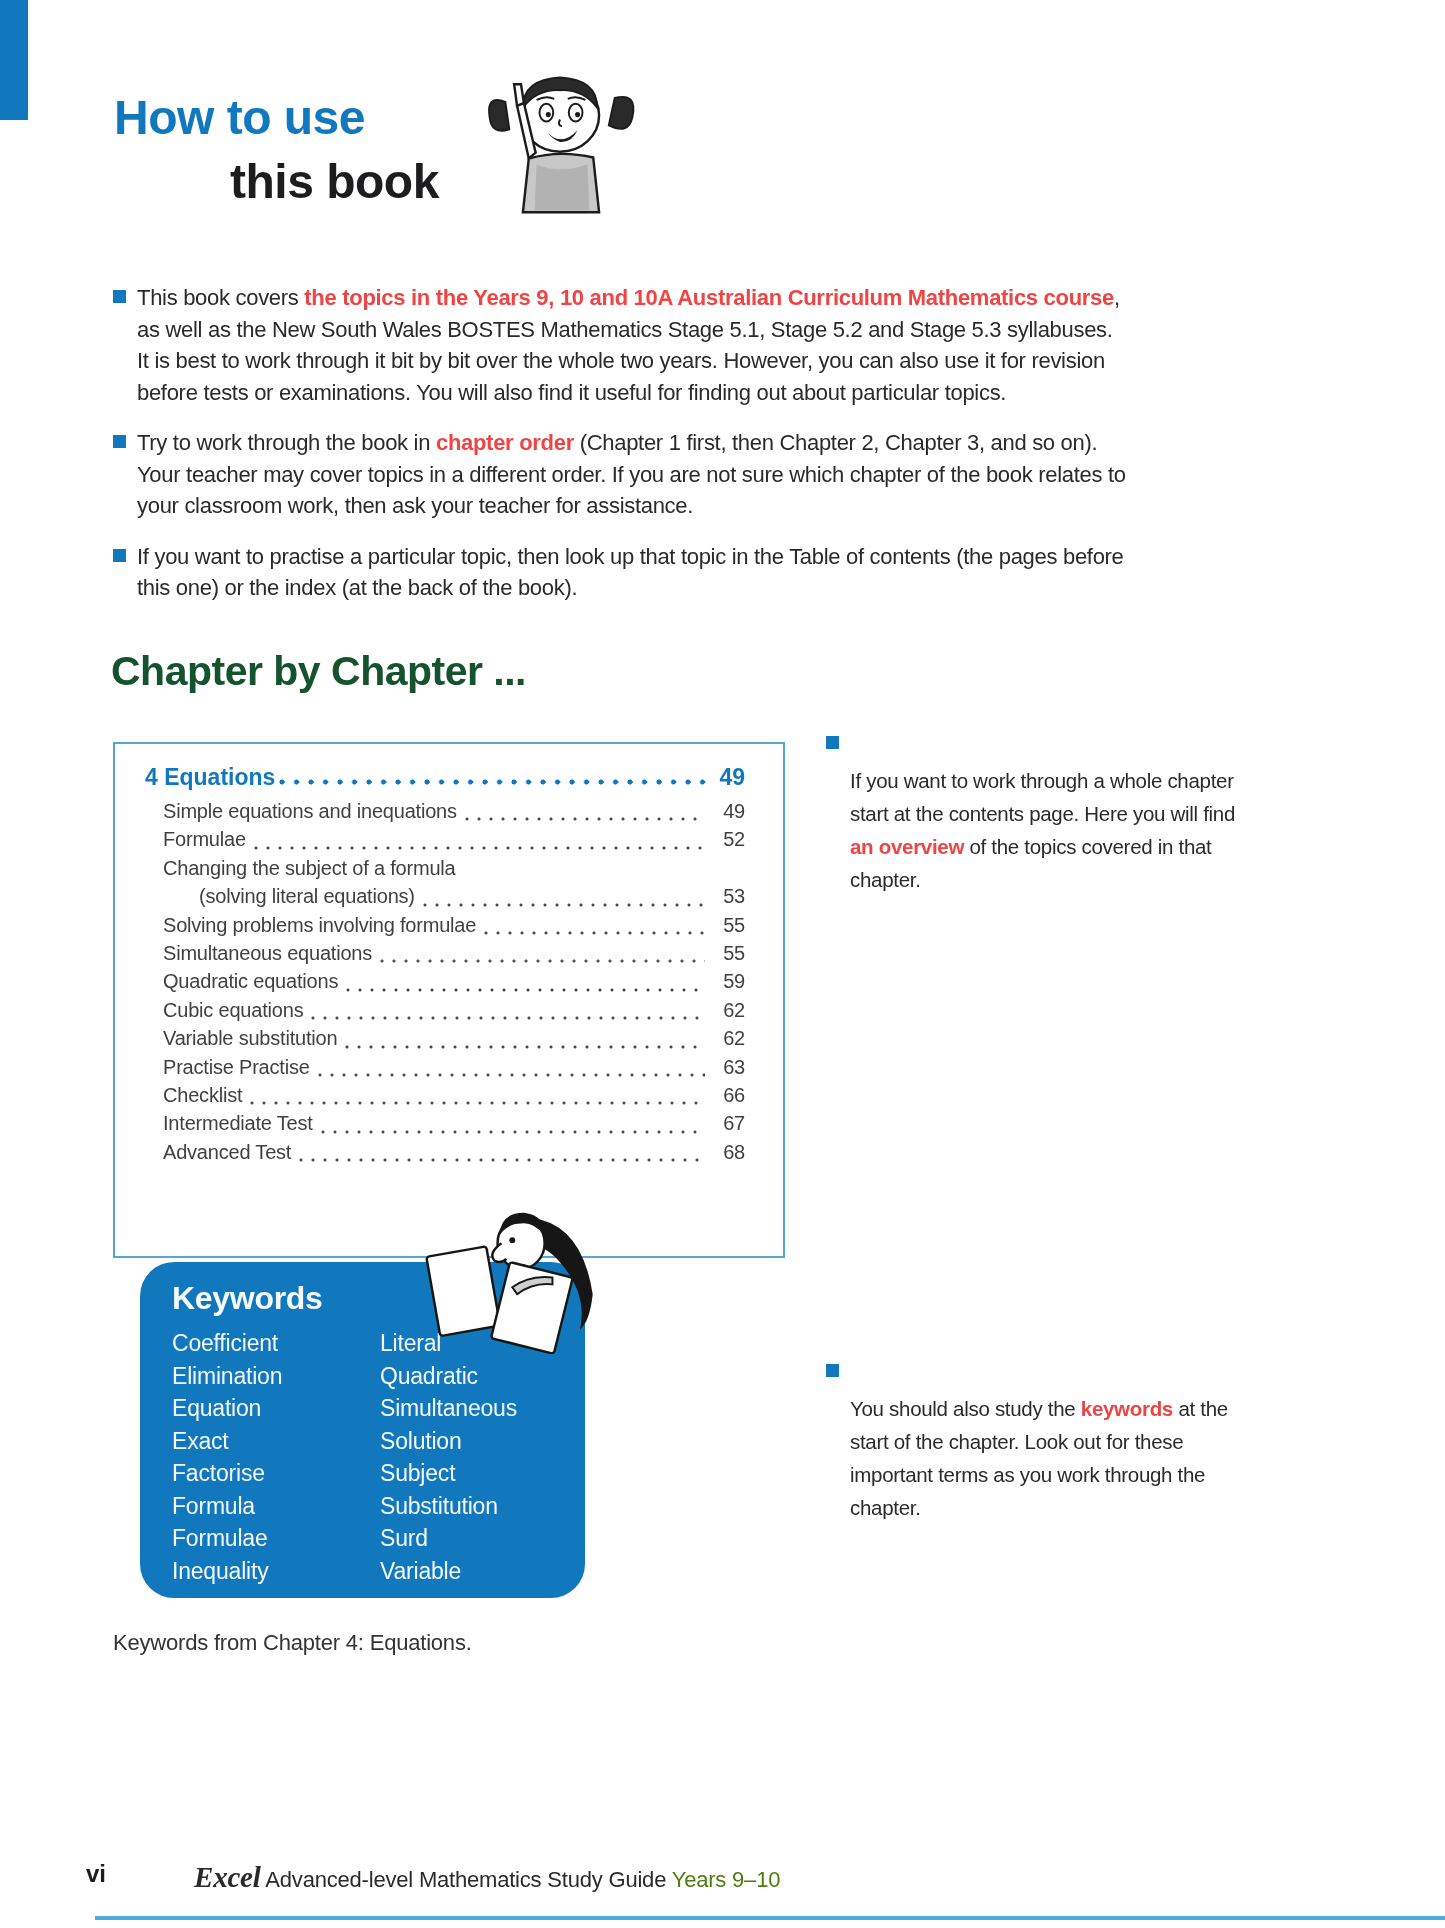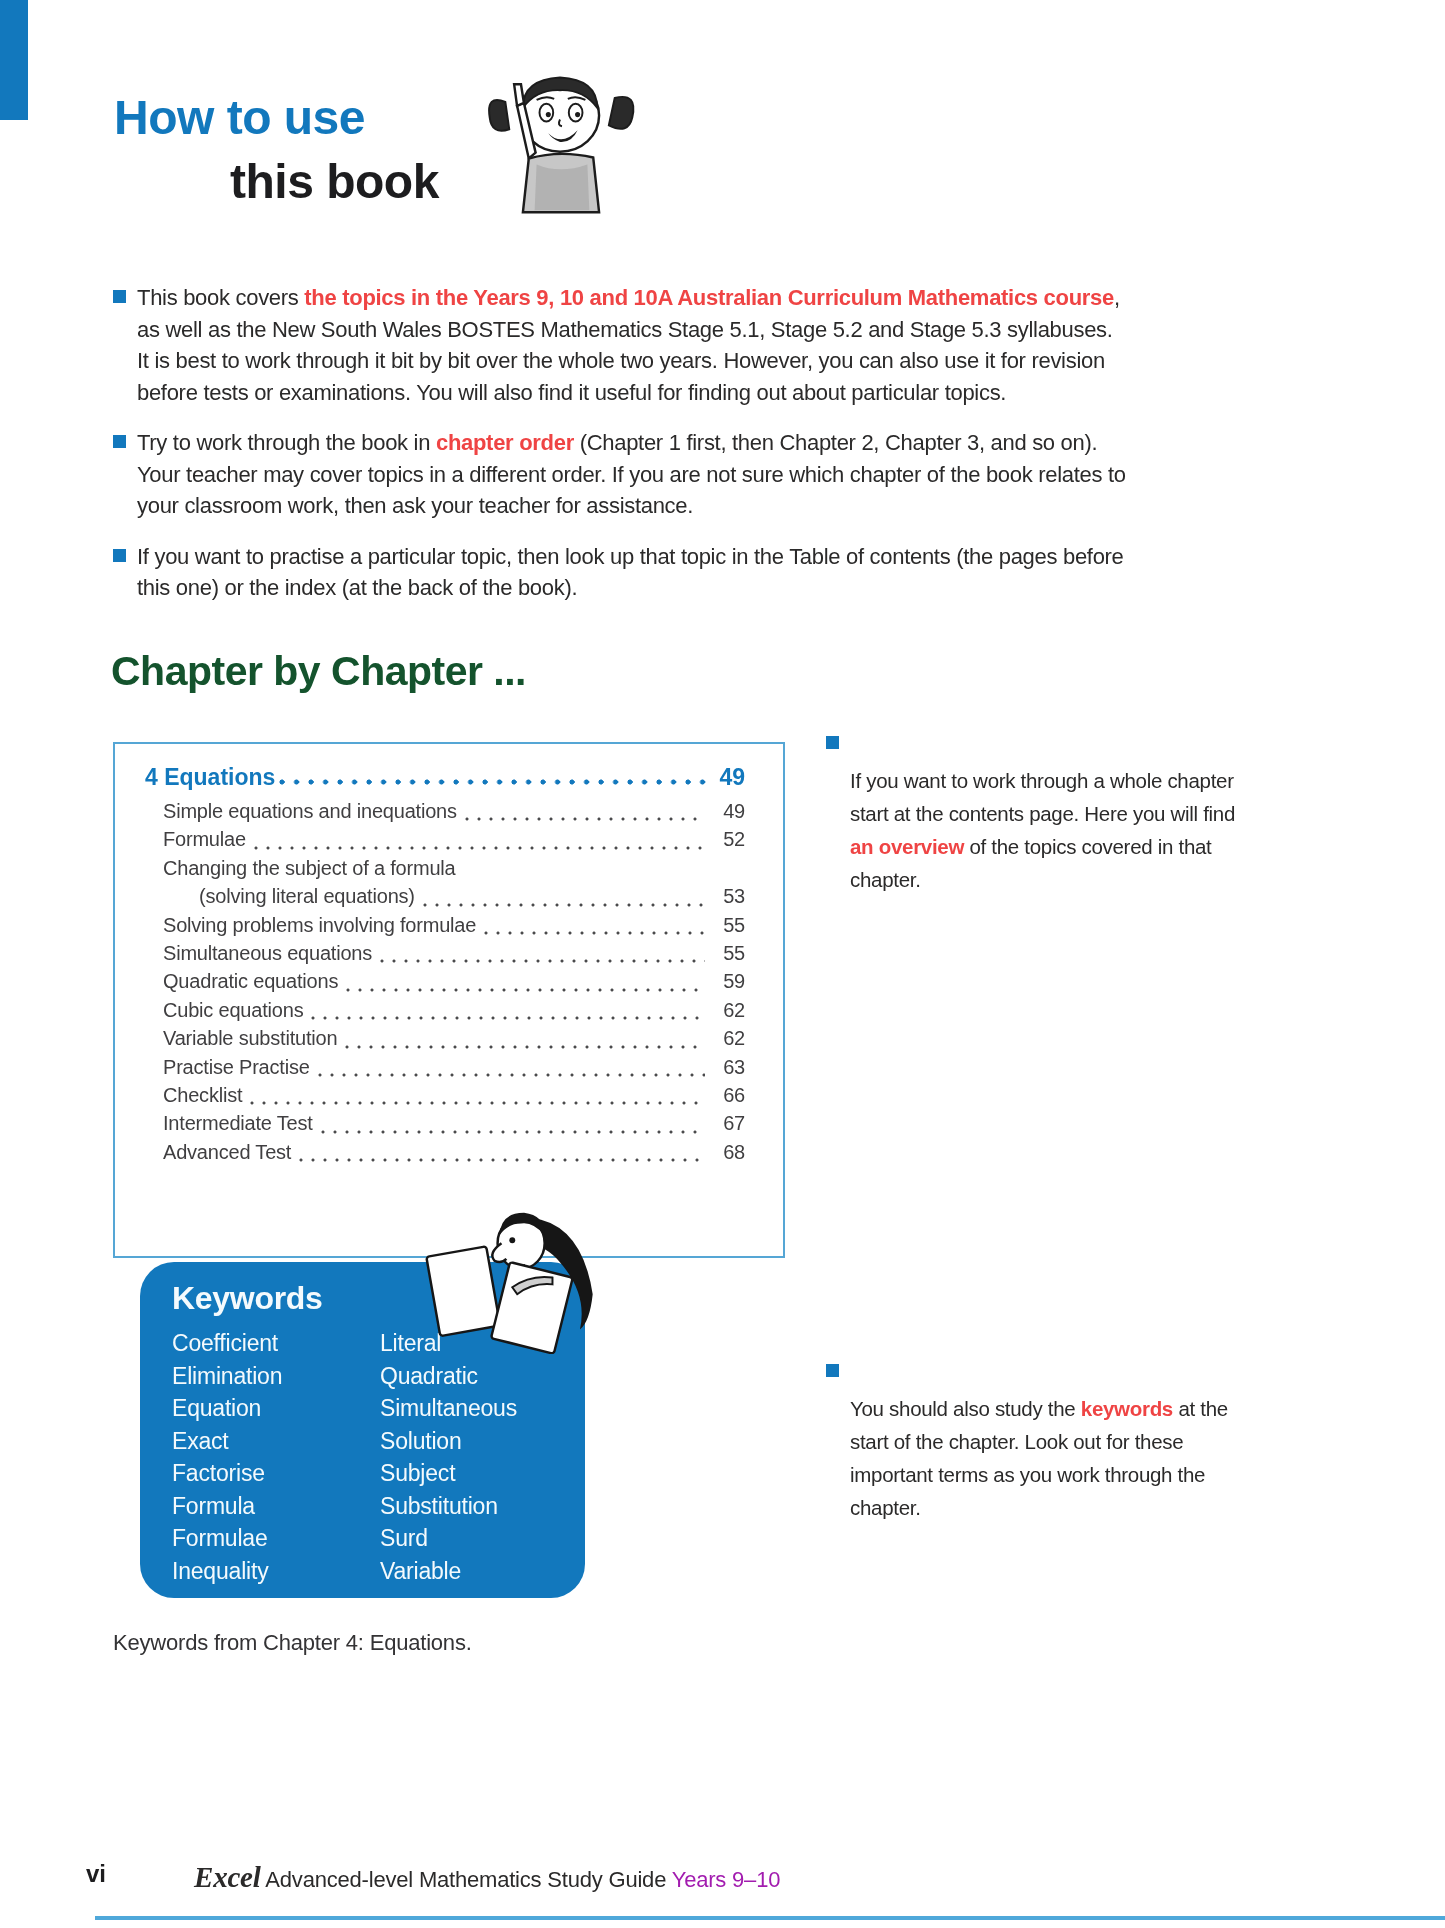--- a/index.html
+++ b/index.html
@@ -51,21 +51,21 @@
   .kw-cols{display:flex;}
   .kw-col{font-size:23px;line-height:32.5px;letter-spacing:-0.2px;}
   .kw-col1{width:208px;flex:none;}
   .reader-illo{position:absolute;left:405px;top:1202px;}
   .kw-caption{position:absolute;left:113px;top:1630px;font-size:22px;letter-spacing:-0.2px;color:#343335;}
 
   
   .footer-num{position:absolute;left:86px;top:1860px;font-size:24px;font-weight:bold;color:#1d1d1f;}
   .footer-line{position:absolute;left:172px;top:1861px;font-size:22px;letter-spacing:-0.2px;color:#2b2a2a;}
   .brand{font-family:"Liberation Serif",serif;font-weight:bold;font-style:italic;font-size:29px;margin-left:22px;}
-  .years{color:#a21caf;}
+  .years{color:#4d7c0f;}
   .footer-rule{position:absolute;left:95px;right:0;top:1916px;height:4px;background:#4fa8da;}
 </style>
 </head>
 <body>
 
 <div class="page">
 
   <div class="edge-tab"></div>
 
   <div class="title-block">

